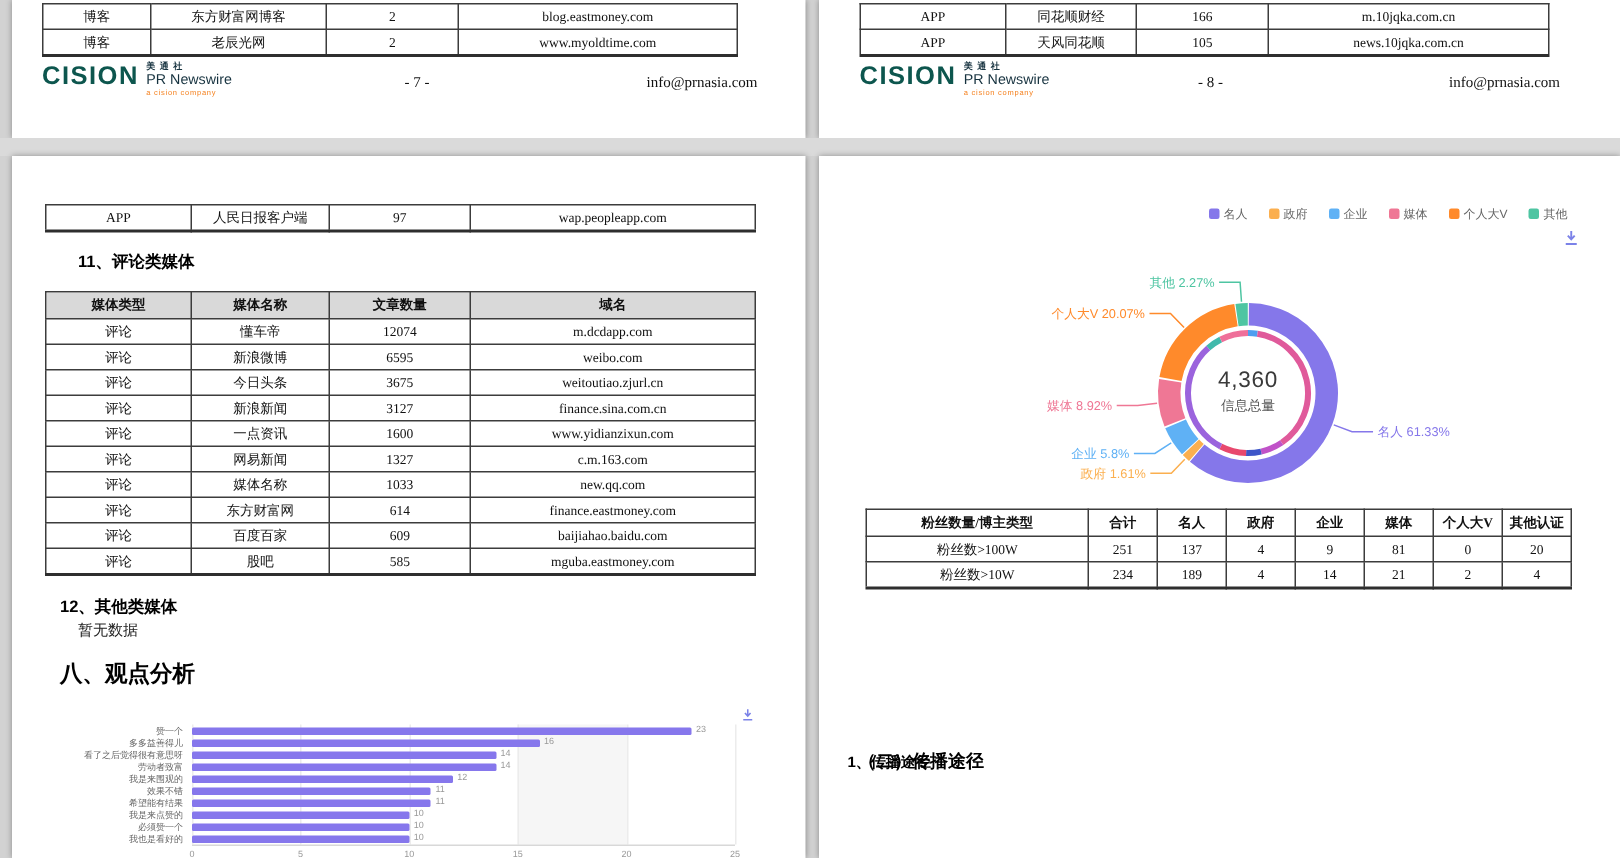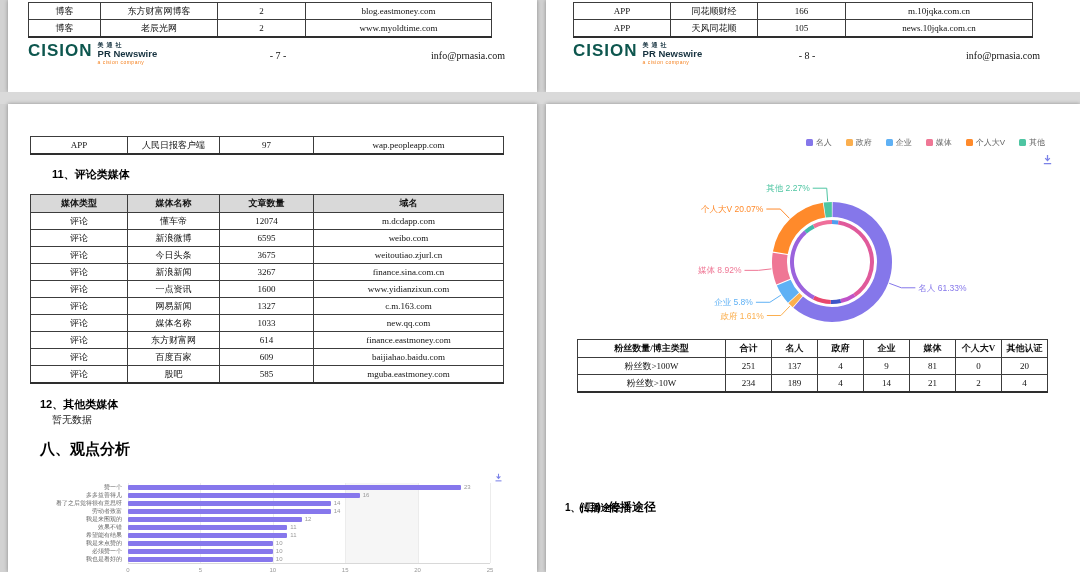--- a/index.html
+++ b/index.html
@@ -17,21 +17,21 @@
   table.doc td,table.doc th{border:1px solid #3c3c3c;font:9px "Liberation Serif",serif;color:#111;
     text-align:center;vertical-align:middle;padding:0;white-space:nowrap;overflow:hidden;height:16px;}
   table.doc{border:1.5px solid #2e2e2e;border-bottom-width:2px;}
   table.doc th{background:#d9d9d9;font-weight:bold;height:17px;}
   table.doc.nohead th{background:transparent;}
   
   .footer-logo{position:absolute;display:flex;align-items:flex-start;gap:5px;}
   .cision-word{font-weight:bold;font-size:17px;letter-spacing:1px;color:#0d564e;line-height:1;}
   .logo-col{display:flex;flex-direction:column;line-height:1.15;padding-top:0px;}
   .logo-cn{font-size:6px;font-weight:bold;letter-spacing:3px;color:#16323f;}
-  .logo-pr{font-size:9.5px;font-weight:bold;color:#16323f;}
+  .logo-pr{font-size:9.5px;font-weight:normal;color:#16323f;}
   .logo-sub{font-size:5px;color:#f58220;letter-spacing:.5px;}
   .pgnum{position:absolute;font:10px "Liberation Serif",serif;color:#111;}
   .email{position:absolute;font:10px "Liberation Serif",serif;color:#111;}
   
   .h-small{position:absolute;font-weight:bold;font-size:11px;color:#000;}
   .h-plain{position:absolute;font-size:10px;color:#222;}
   .h-big{position:absolute;font-weight:bold;font-size:15px;color:#000;}
   .h-mid{position:absolute;font-weight:bold;font-size:12px;color:#000;}
   .h-sub{position:absolute;font-weight:bold;font-size:10px;color:#000;}
   
@@ -191,21 +191,21 @@
           </tr>
           <tr>
             <td>评论</td>
             <td>今日头条</td>
             <td>3675</td>
             <td>weitoutiao.zjurl.cn</td>
           </tr>
           <tr>
             <td>评论</td>
             <td>新浪新闻</td>
-            <td>3267</td>
+            <td>3127</td>
             <td>finance.sina.com.cn</td>
           </tr>
           <tr>
             <td>评论</td>
             <td>一点资讯</td>
             <td>1600</td>
             <td>www.yidianzixun.com</td>
           </tr>
           <tr>
             <td>评论</td>
@@ -400,20 +400,24 @@
           <text x="209.72722461342875" y="16.188091477575455" text-anchor="end" fill="#4ec5a2" font-size="8.5">其他 2.27%</text>
           <path d="M 232 47 A 40 40 0 0 1 238.25737860160925 47.492466376194486" stroke="#4e9ef0" stroke-width="4" fill="none"></path>
           <path d="M 238.25737860160925 47.492466376194486 A 40 40 0 0 1 254.4833351140852 120.08322297098248" stroke="#e05a9b" stroke-width="4" fill="none"></path>
           <path d="M 254.4833351140852 120.08322297098248 A 40 40 0 0 1 240.7257296558617 126.0366704775499" stroke="#c052c8" stroke-width="4" fill="none"></path>
           <path d="M 240.7257296558617 126.0366704775499 A 40 40 0 0 1 230.74356963687487 126.98026241462927" stroke="#3d55c8" stroke-width="4" fill="none"></path>
           <path d="M 230.74356963687487 126.98026241462927 A 40 40 0 0 1 213.84038001041813 122.64026096753472" stroke="#e8486e" stroke-width="4" fill="none"></path>
           <path d="M 213.84038001041813 122.64026096753472 A 40 40 0 0 1 205.54752538705395 56.995557214781606" stroke="#9b63dd" stroke-width="4" fill="none"></path>
           <path d="M 205.54752538705395 56.995557214781606 A 40 40 0 0 1 213.84038001041813 51.359739032465285" stroke="#41b9ab" stroke-width="4" fill="none"></path>
           <path d="M 213.84038001041813 51.359739032465285 A 40 40 0 0 1 232 47" stroke="#ef6f9a" stroke-width="4" fill="none"></path>
         </svg>
+      <div class="donut-center">
+        <div class="donut-total">4,360</div>
+        <div class="donut-total-label">信息总量</div>
+      </div>
     </div>
 
     <table class="doc nohead" style="left:31px;top:235px;width:468px;">
       <colgroup>
           <col class="c148">
           <col class="c46">
           <col class="c46">
           <col class="c46">
           <col class="c46">
           <col class="c46">

